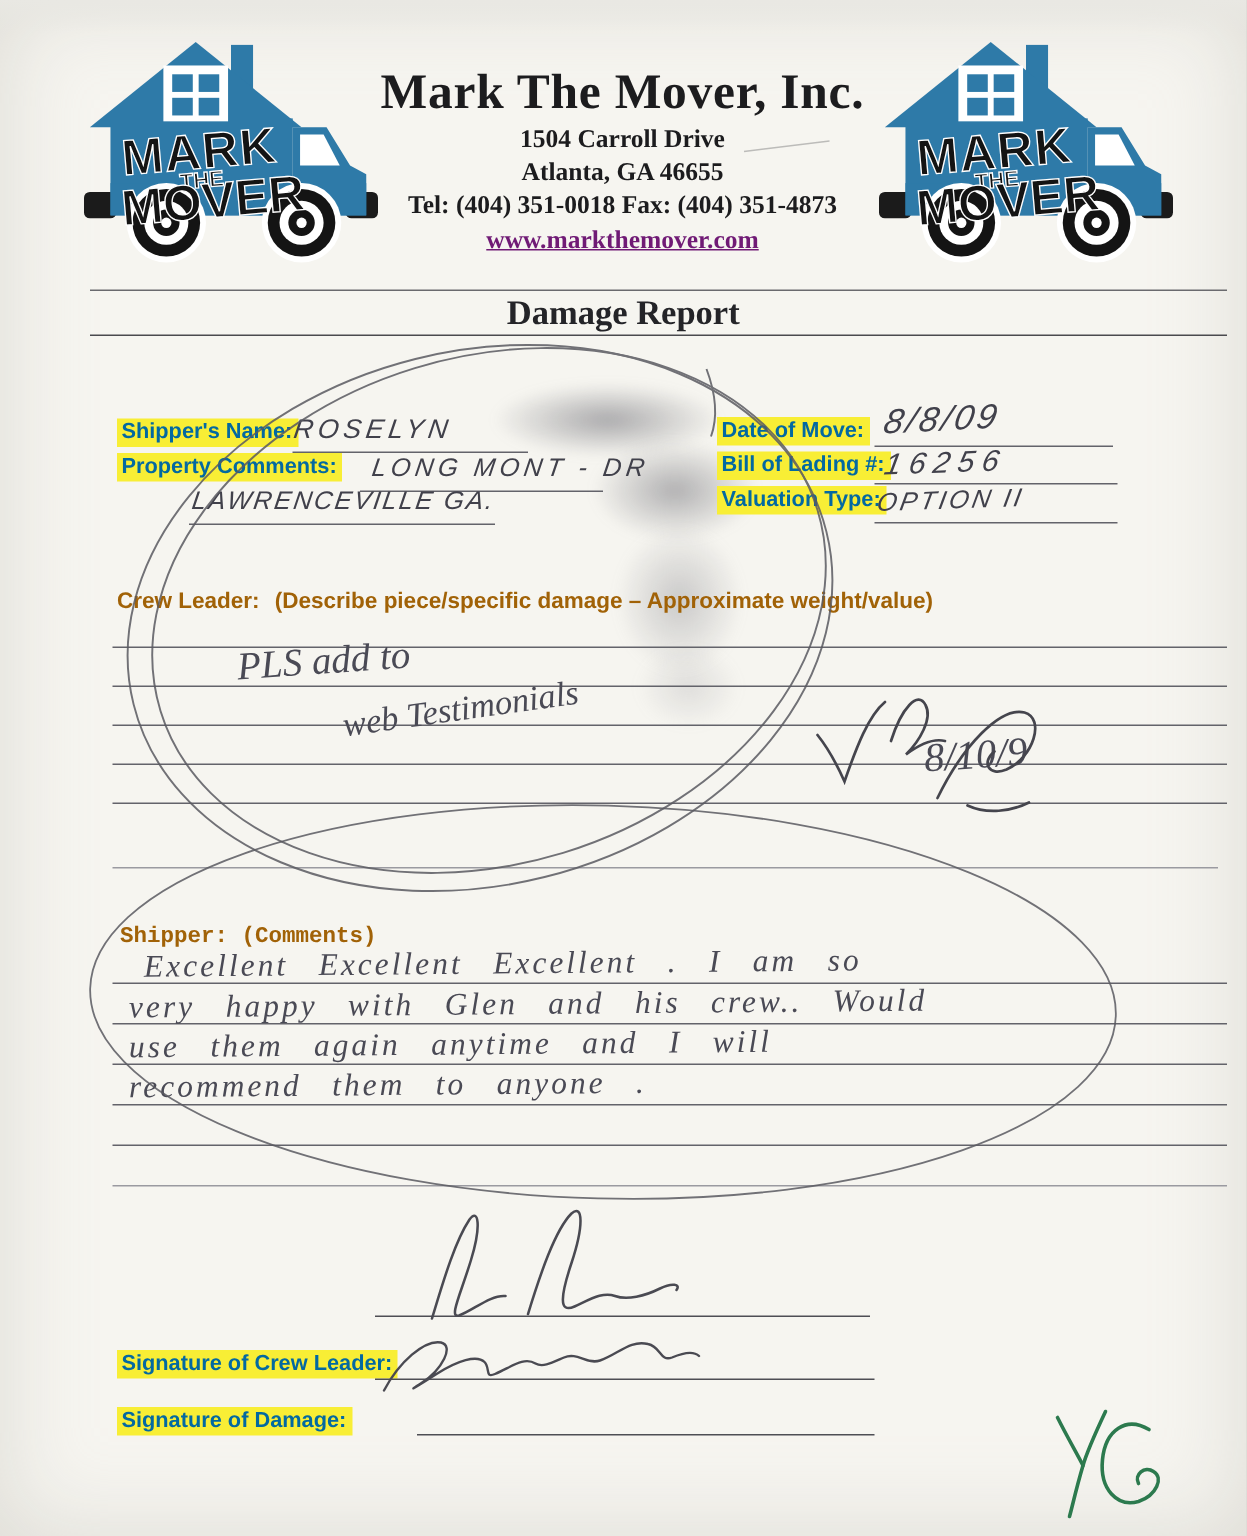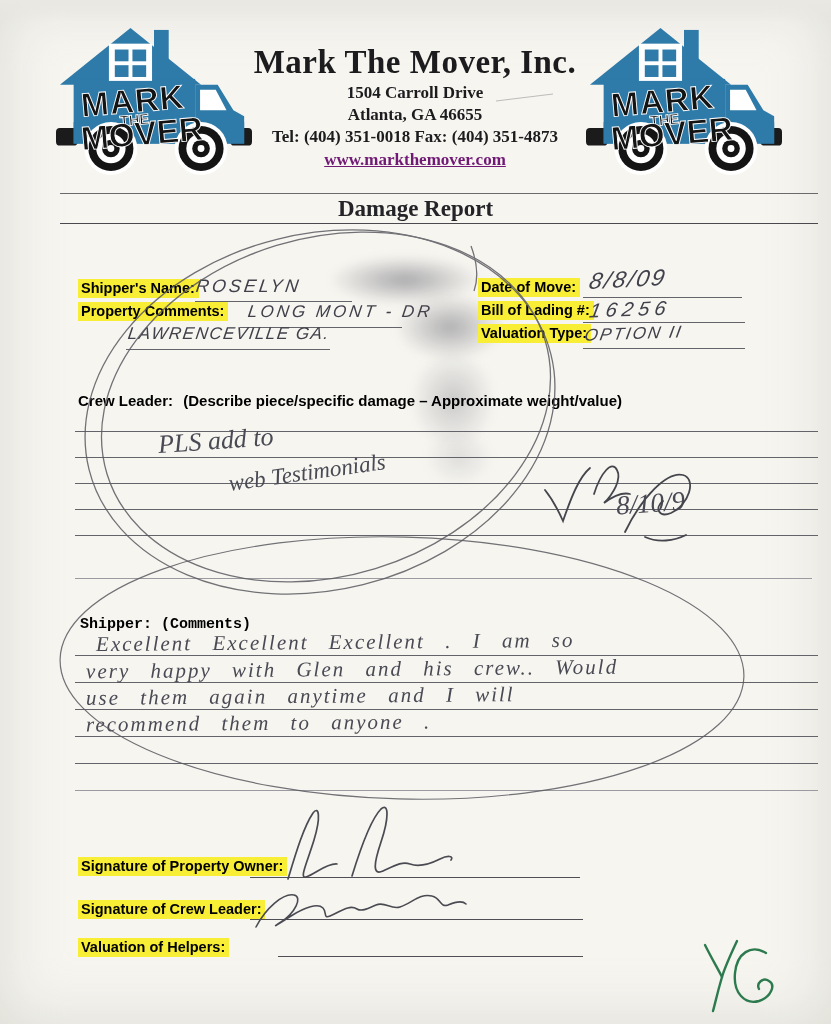--- a/index.html
+++ b/index.html
@@ -14,23 +14,23 @@
   .addr{font-size:17px;font-weight:bold;margin-top:2px;}
   .web{font-size:17px;font-weight:bold;color:#701a75;text-decoration:underline;margin-top:3px;}
   
   .hr{position:absolute;left:60px;width:758px;height:1px;background:#4a4a4e;}
   .title{position:absolute;left:0;top:196px;width:831px;text-align:center;
         font-family:"Liberation Serif",serif;font-size:23px;font-weight:bold;color:#242428;}
   
   .line{position:absolute;height:1px;background:#63636a;}
   .line.light{background:#9a9aa0;}
   
-  .hl{position:absolute;background:#f8ee35;color:#000000;font-weight:bold;font-size:14.5px;
+  .hl{position:absolute;background:#f8ee35;color:#0369a1;font-weight:bold;font-size:14.5px;
       padding:1px 4px 1px 3px;white-space:nowrap;line-height:17px;}
-  .plain-label{position:absolute;color:#000000;font-weight:bold;font-size:15px;white-space:nowrap;}
+  .plain-label{position:absolute;color:#a16207;font-weight:bold;font-size:15px;white-space:nowrap;}
   
   .hw{position:absolute;color:#41414b;font-style:italic;white-space:nowrap;
       font-family:"Liberation Sans",sans-serif;transform:skewX(-8deg);}
   .hw-caps{letter-spacing:3px;}
   .hw-cursive{position:absolute;color:#4a4a55;font-style:italic;white-space:nowrap;
       font-family:"Liberation Serif",serif;}
   .smudge{position:absolute;border-radius:50%;filter:blur(4px);pointer-events:none;}
   .overlay{position:absolute;left:0;top:0;pointer-events:none;}
   .defs-svg{position:absolute;width:0;height:0;}
   .logo{position:absolute;width:196px;height:152px;}
@@ -140,27 +140,26 @@
   <div class="line" style="left:75px;top:709px;width:743px;"></div>
   <div class="line" style="left:75px;top:736px;width:743px;"></div>
   <div class="line" style="left:75px;top:763px;width:743px;"></div>
   <div class="line light" style="left:75px;top:790px;width:743px;"></div>
 
   <span class="hw-cursive" style="left:96px;top:630px;font-size:21px;letter-spacing:2px;word-spacing:13px;transform:rotate(-0.5deg);">Excellent  Excellent  Excellent .  I am so</span>
   <span class="hw-cursive" style="left:86px;top:657px;font-size:21px;letter-spacing:2px;word-spacing:13px;transform:rotate(-0.5deg);">very happy with Glen and his crew.. Would</span>
   <span class="hw-cursive" style="left:86px;top:684px;font-size:21px;letter-spacing:2px;word-spacing:13px;transform:rotate(-0.5deg);">use them again anytime and I will</span>
   <span class="hw-cursive" style="left:86px;top:711px;font-size:21px;letter-spacing:2px;word-spacing:13px;transform:rotate(-0.5deg);">recommend them to anyone .</span>
 
-  <div class="hl" style="left:78px;top:857px;">Signature of Property Owner:</div>
   <div class="line" style="left:250px;top:877px;width:330px;background:#4e4e54;"></div>
 
   <div class="hl" style="left:78px;top:900px;">Signature of Crew Leader:</div>
   <div class="line" style="left:250px;top:919px;width:333px;background:#4e4e54;"></div>
 
-  <div class="hl" style="left:78px;top:938px;">Valuation of Helpers:</div>
+  <div class="hl" style="left:78px;top:938px;">Signature of Damage:</div>
   <div class="line" style="left:278px;top:956px;width:305px;background:#4e4e54;"></div>
 
   <svg class="overlay" width="831" height="1024" viewBox="0 0 831 1024">
 
     <g stroke="#5a5a61" stroke-width="1.3" fill="none" opacity="0.85">
       <ellipse cx="320" cy="412" rx="238" ry="178" transform="rotate(-14 320 412)"></ellipse>
       <ellipse cx="326" cy="407" rx="229" ry="169" transform="rotate(-17 326 407)"></ellipse>
       <path d="M471 246 C477 262 479 277 474 291"></path>
     </g>
 

